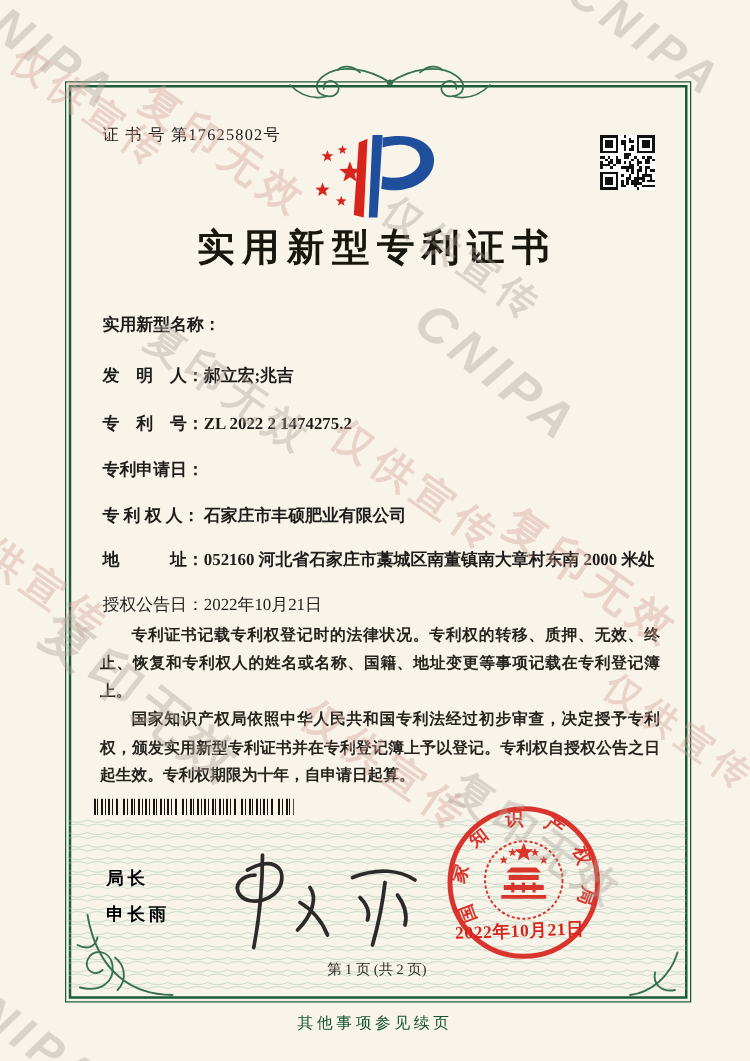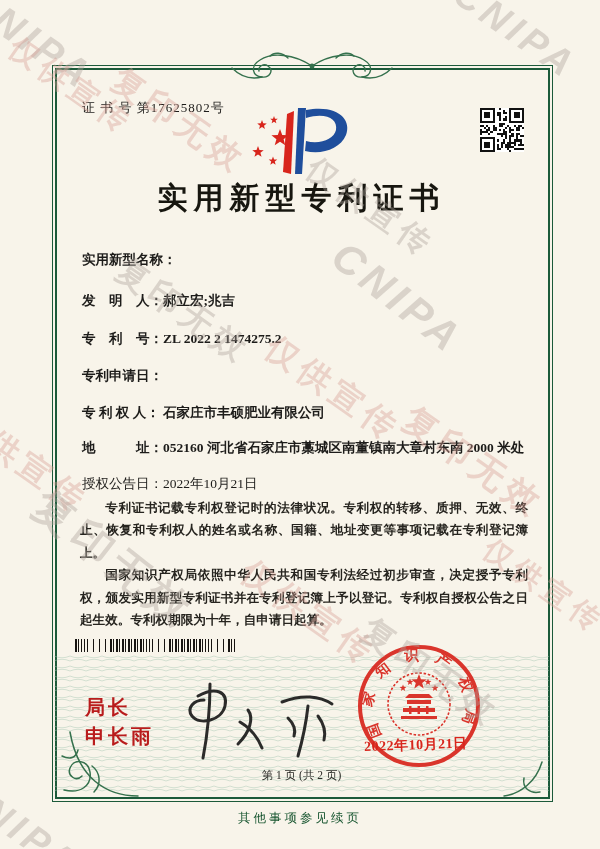--- a/index.html
+++ b/index.html
@@ -38,21 +38,21 @@
   
   .body-text{position:absolute;left:80px;top:497px;width:448px;}
   .body-text p{margin:0;font-size:12.6px;font-weight:600;line-height:1.78;text-indent:2em;text-align:justify;color:#26241f;}
   
   .waves{position:absolute;left:54px;top:650px;z-index:1;}
   .barcode{
     position:absolute;left:75px;top:639px;width:160px;height:13px;z-index:2;
     background:repeating-linear-gradient(90deg,#171411 0px,#171411 1.6px,transparent 1.6px,transparent 3px,#171411 3px,#171411 3.7px,transparent 3.7px,transparent 5.9px);
   }
   .signer{position:absolute;left:85px;z-index:3;font-family:"Liberation Sans","DejaVu Sans",sans-serif;
-    font-weight:bold;font-size:20px;letter-spacing:3px;color:#b91c1c;}
+    font-weight:bold;font-size:14px;letter-spacing:3px;color:#000000;}
   .signer-title{top:694px;} .signer-name{top:723px;}
   .signature{position:absolute;left:165px;top:678px;z-index:3;}
   .seal{position:absolute;left:355px;top:642px;z-index:4;opacity:0.92;}
   .seal-date{
     position:absolute;left:364px;top:736px;z-index:5;width:120px;
     color:#d8251c;font-weight:bold;font-size:14px;letter-spacing:0.5px;
     transform:rotate(-2deg);white-space:nowrap;
   }
   .page-info{position:absolute;left:52px;top:768px;width:499px;text-align:center;font-size:11.5px;z-index:3;color:#2a2a26;}
   .continuation{position:absolute;left:0;top:810px;width:600px;text-align:center;font-size:12.5px;letter-spacing:3px;color:#14532d;}

